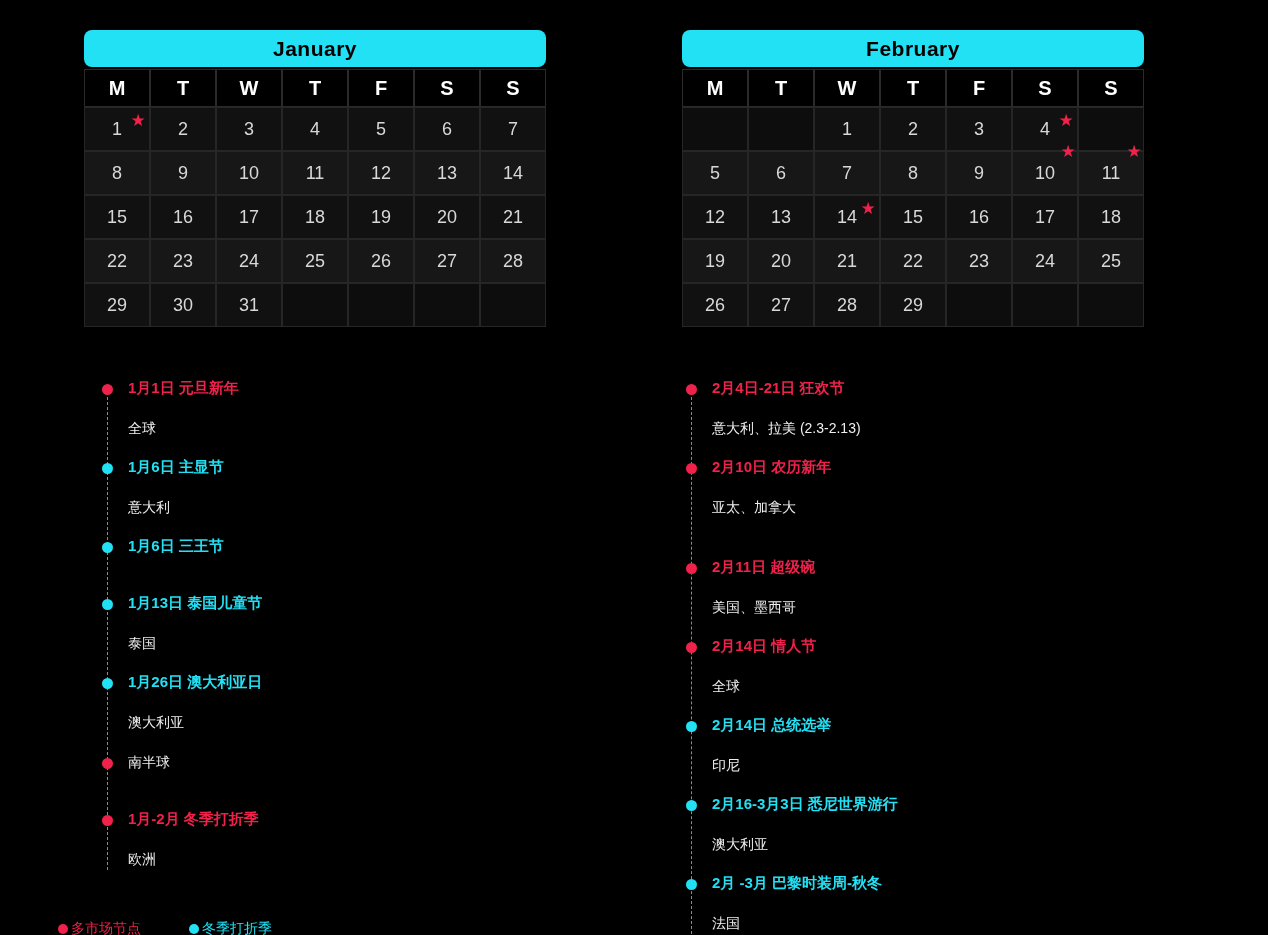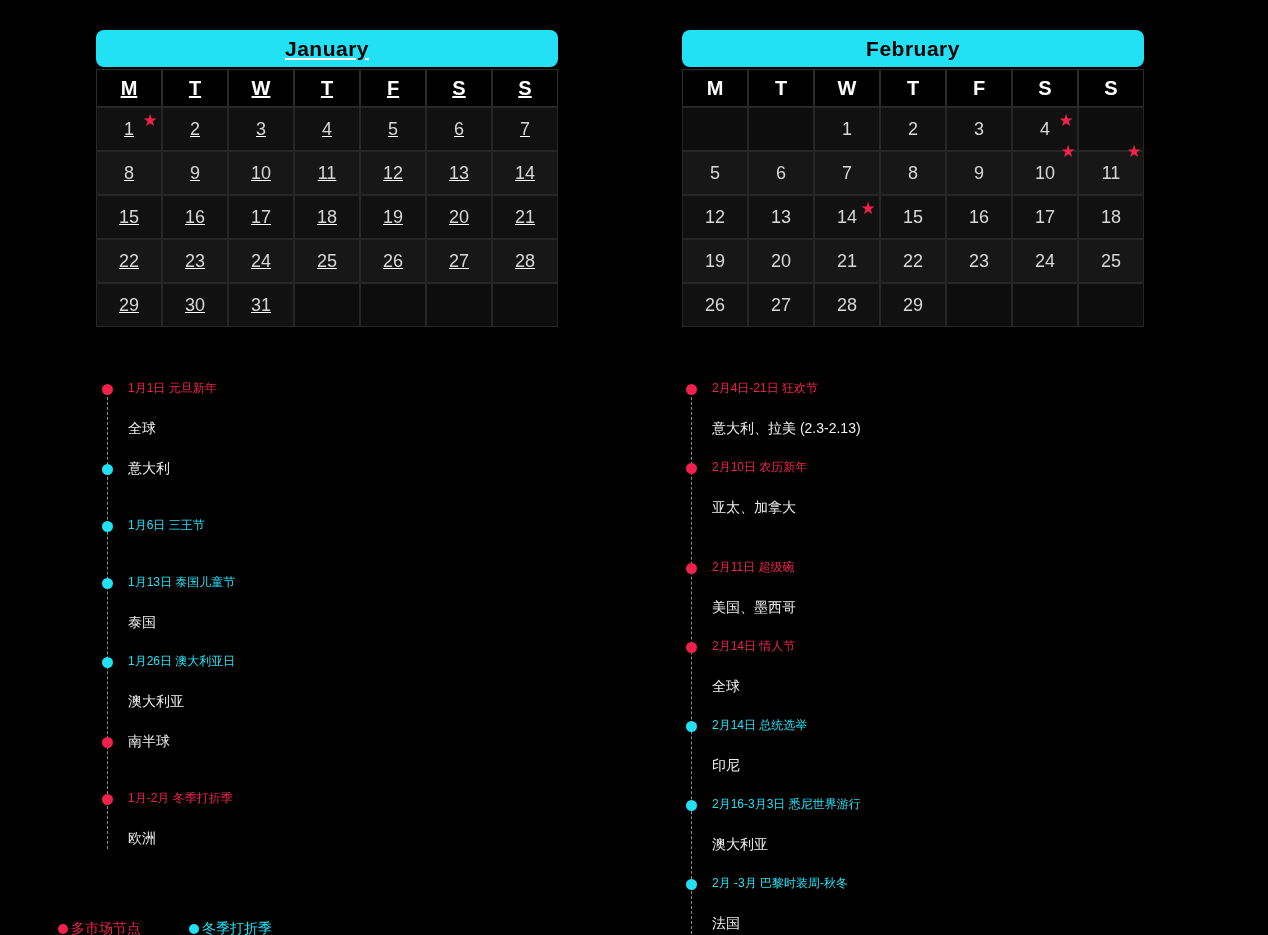--- a/index.html
+++ b/index.html
@@ -21,21 +21,21 @@
     left: 0; top: 0;
     width: 1268px;
     height: 935px;
   }
 
   
   .cal {
     position: absolute;
     width: 462px;
   }
-  .cal.jan { left: 96px; top: 30px; text-decoration: underline; }
+  .cal.jan { left: 84px; top: 30px; }
   .cal.feb { left: 682px; top: 30px; }
 
   .cal-header {
     height: 37px;
     border-radius: 8px;
     background: #22e1f5;
     color: #000000;
     font-size: 21px;
     font-weight: bold;
     display: flex;
@@ -115,22 +115,22 @@
     position: absolute;
     left: 6px;
     top: 6px;
     width: 11px;
     height: 11px;
     border-radius: 50%;
   }
   .ev .dot.multi { background: #f0214a; }
   .ev .dot.single { background: #22e1f5; }
   .ev .title {
-    font-size: 12px;
-    font-weight: normal;
+    font-size: 15px;
+    font-weight: bold;
     line-height: 20px;
     white-space: nowrap;
   }
   .ev .title.multi { color: #f0214a; }
   .ev .title.single { color: #22e1f5; }
   .ev .sub {
     font-size: 14px;
     color: #eeeeee;
     line-height: 20px;
     margin-top: 20px;
@@ -403,20 +403,21 @@
     <div class="tl-line"></div>
 
     <div class="ev">
       <span class="dot multi"></span>
       <div class="title multi">1月1日 元旦新年</div>
       <div class="sub">全球</div>
     </div>
 
     <div class="ev">
       <span class="dot single"></span>
+      <div class="title single">1月6日 主显节</div>
       <div class="sub">意大利</div>
     </div>
 
     <div class="ev">
       <span class="dot single"></span>
       <div class="title single">1月6日 三王节</div>
     </div>
 
     <div class="ev">
       <span class="dot single"></span>

